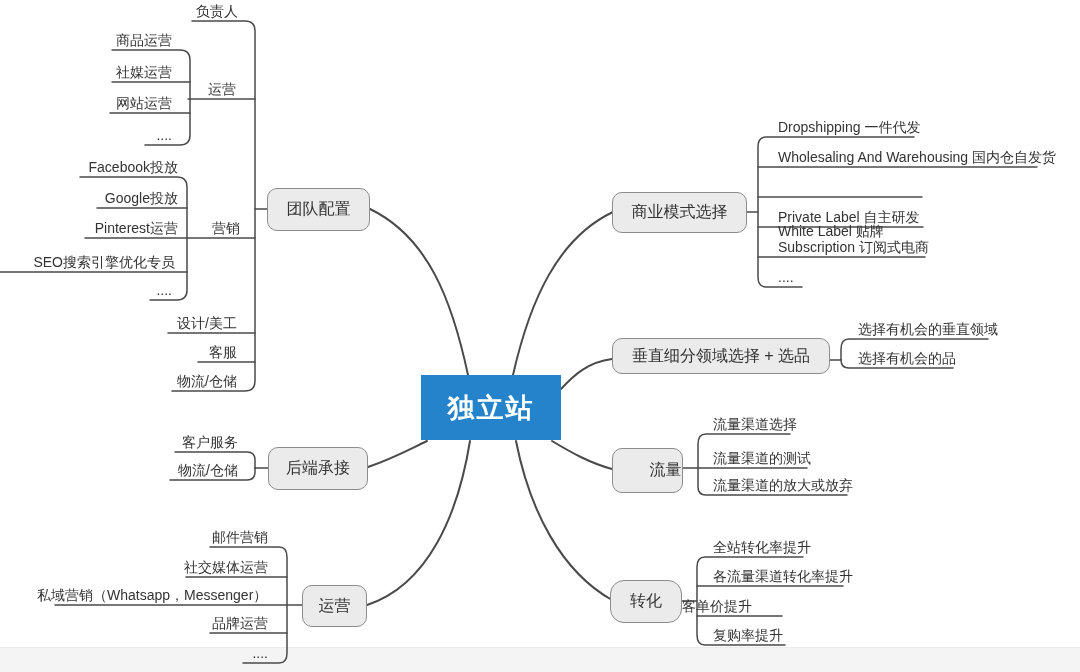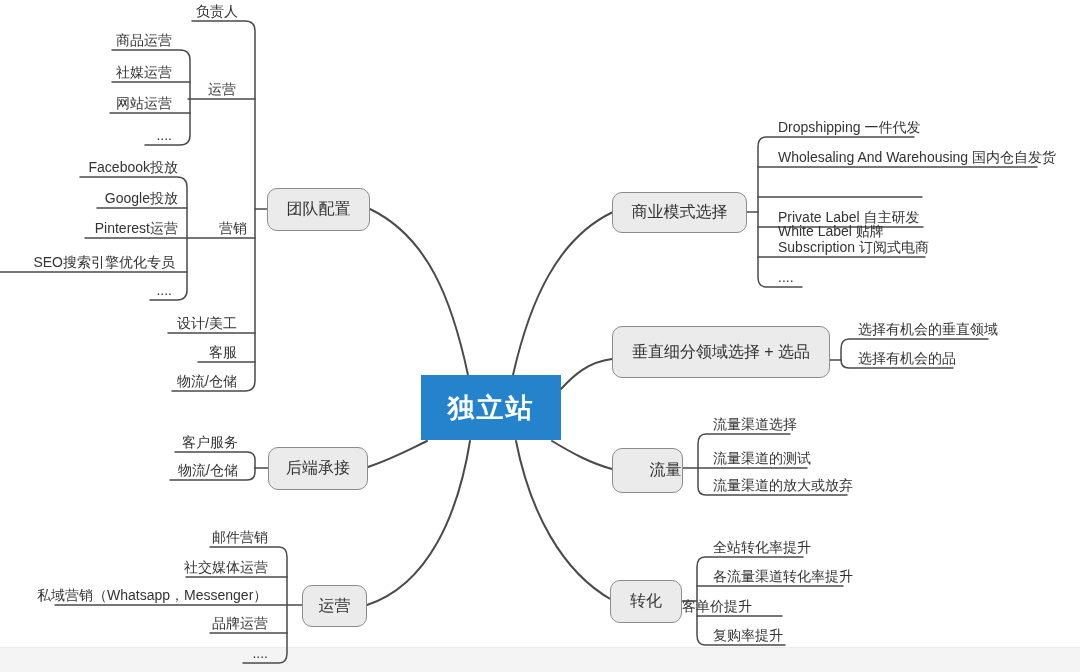--- a/index.html
+++ b/index.html
@@ -92,31 +92,31 @@
     <path d="M 697 586 H 843"></path>
     <path d="M 697 616 H 782"></path>
   </svg>
 
   <div class="central" style="left:421px;top:375px;width:140px;height:65px;">独立站</div>
 
   <div class="node" style="left:267px;top:188px;width:103px;height:43px;">团队配置</div>
   <div class="node" style="left:268px;top:447px;width:100px;height:43px;">后端承接</div>
   <div class="node" style="left:302px;top:585px;width:65px;height:42px;">运营</div>
   <div class="node" style="left:612px;top:192px;width:135px;height:41px;">商业模式选择</div>
-  <div class="node" style="left:612px;top:326px;width:218px;height:52px;">垂直细分领域选择 + 选品</div>
+  <div class="node" style="left:612px;top:338px;width:218px;height:36px;">垂直细分领域选择 + 选品</div>
   <div class="node" style="left:612px;top:448px;width:71px;height:45px;padding-left:36px;">流量</div>
-  <div class="node" style="left:610px;top:580px;width:72px;height:43px;">转化</div>
+  <div class="node" style="left:610px;top:580px;width:72px;height:43px;border-radius:14px;">转化</div>
 
   <div class="leaf r" style="left:140px;top:4px;width:98px;">负责人</div>
   <div class="leaf r" style="left:138px;top:82px;width:98px;">运营</div>
   <div class="leaf r" style="left:74px;top:33px;width:98px;">商品运营</div>
   <div class="leaf r" style="left:74px;top:65px;width:98px;">社媒运营</div>
   <div class="leaf r" style="left:74px;top:96px;width:98px;">网站运营</div>
   <div class="leaf r" style="left:74px;top:128px;width:98px;">....</div>
-  <div class="leaf r" style="left:149px;top:221px;width:98px;">营销</div>
+  <div class="leaf r" style="left:142px;top:221px;width:98px;">营销</div>
   <div class="leaf r" style="left:60px;top:160px;width:118px;">Facebook投放</div>
   <div class="leaf r" style="left:60px;top:191px;width:118px;">Google投放</div>
   <div class="leaf r" style="left:60px;top:221px;width:118px;">Pinterest运营</div>
   <div class="leaf r" style="left:0px;top:255px;width:175px;">SEO搜索引擎优化专员</div>
   <div class="leaf r" style="left:54px;top:283px;width:118px;">....</div>
   <div class="leaf r" style="left:139px;top:316px;width:98px;">设计/美工</div>
   <div class="leaf r" style="left:139px;top:345px;width:98px;">客服</div>
   <div class="leaf r" style="left:139px;top:374px;width:98px;">物流/仓储</div>
 
   <div class="leaf r" style="left:140px;top:435px;width:98px;">客户服务</div>

